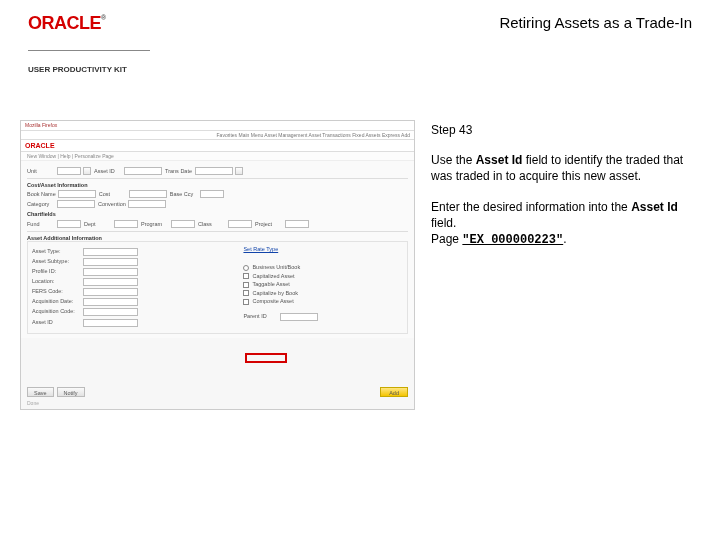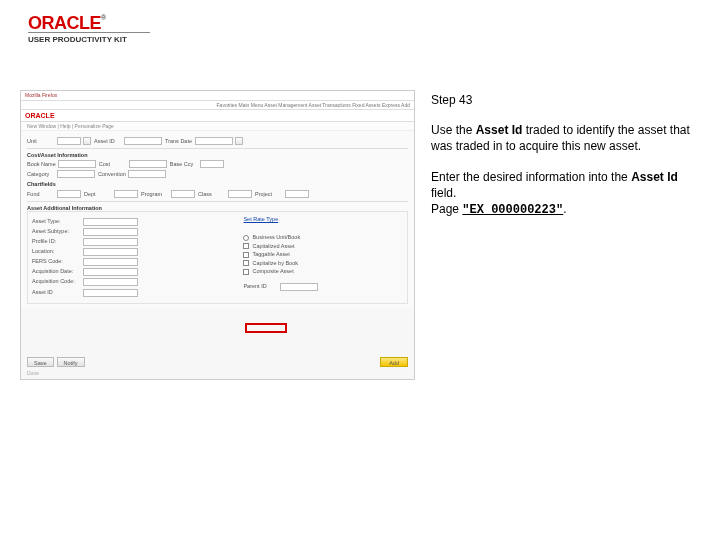--- a/index.html
+++ b/index.html
@@ -15,21 +15,21 @@
   
   .header {
     padding: 14px 28px 6px 28px;
     display: flex;
     justify-content: space-between;
     align-items: flex-start;
   }
   .logo-block { display: flex; flex-direction: column; align-items: flex-start; }
   .logo-oracle { font-weight: 800; color: #d40000; font-size: 18px; letter-spacing: -0.5px; line-height: 1; }
   .logo-tm { font-size: 7px; vertical-align: top; color: #555; }
-  .logo-upk { font-size: 8px; font-weight: 700; color: #333; margin-top: 0; border-top: 1px solid #888; padding-top: 2px; width: 122px; }
+  .logo-upk { font-size: 8px; font-weight: 700; color: #333; margin-top: 18px; border-top: 1px solid #888; padding-top: 14px; width: 122px; }
   .header-title { font-size: 15px; color: #000; font-weight: 400; }
   
   .main {
     display: flex;
     gap: 16px;
     padding: 40px 20px 0 20px;
   }
   .shot-col { flex: 0 0 395px; }
   .side-col { flex: 1; padding-right: 10px; padding-top: 2px; }
   .side-col p { font-size: 12px; line-height: 1.35; margin: 0 0 14px 0; color: #000; }
@@ -150,20 +150,21 @@
 </head>
 <body>
 
 <div class="header">
   <div class="logo-block">
     <span class="logo-oracle">
       <span>ORACLE</span><span class="logo-tm">®</span>
     </span>
     <span class="logo-upk">USER PRODUCTIVITY KIT</span>
   </div>
+  <div class="header-title">Retiring Assets as a Trade-In</div>
 </div>
 
 <div class="main">
 
   <div class="shot-col">
     <div class="shot">
       <div class="browser-frame">Mozilla Firefox</div>
       <div class="nav-bar">Favorites   Main Menu   Asset Management   Asset Transactions   Fixed Assets   Express Add</div>
       <div class="portal-head">
         <span class="small-logo">ORACLE</span>
@@ -306,21 +307,21 @@
       <div class="right-btn">
         <span class="yel">Add</span>
       </div>
       <div class="status-strip">Done</div>
     </div>
   </div>
 
   <div class="side-col">
     <p>Step 43</p>
     <p>
-      <span>Use the </span><span class="bold">Asset Id</span><span> traded to identify the asset that was traded in to acquire this new asset.</span>
+      <span>Use the </span><span class="bold">Asset Id</span><span> field to identify the traded that was traded in to acquire this new asset.</span>
     </p>
     <p style="margin-bottom:7px;">
       <span>Enter the desired information into the </span><span class="bold">Asset Id</span><span> field.</span><br>
       <span>Page </span><span class="code-enter">"EX_000000223"</span><span>.</span>
     </p>
   </div>
 
 </div>
 
 </body></html>

